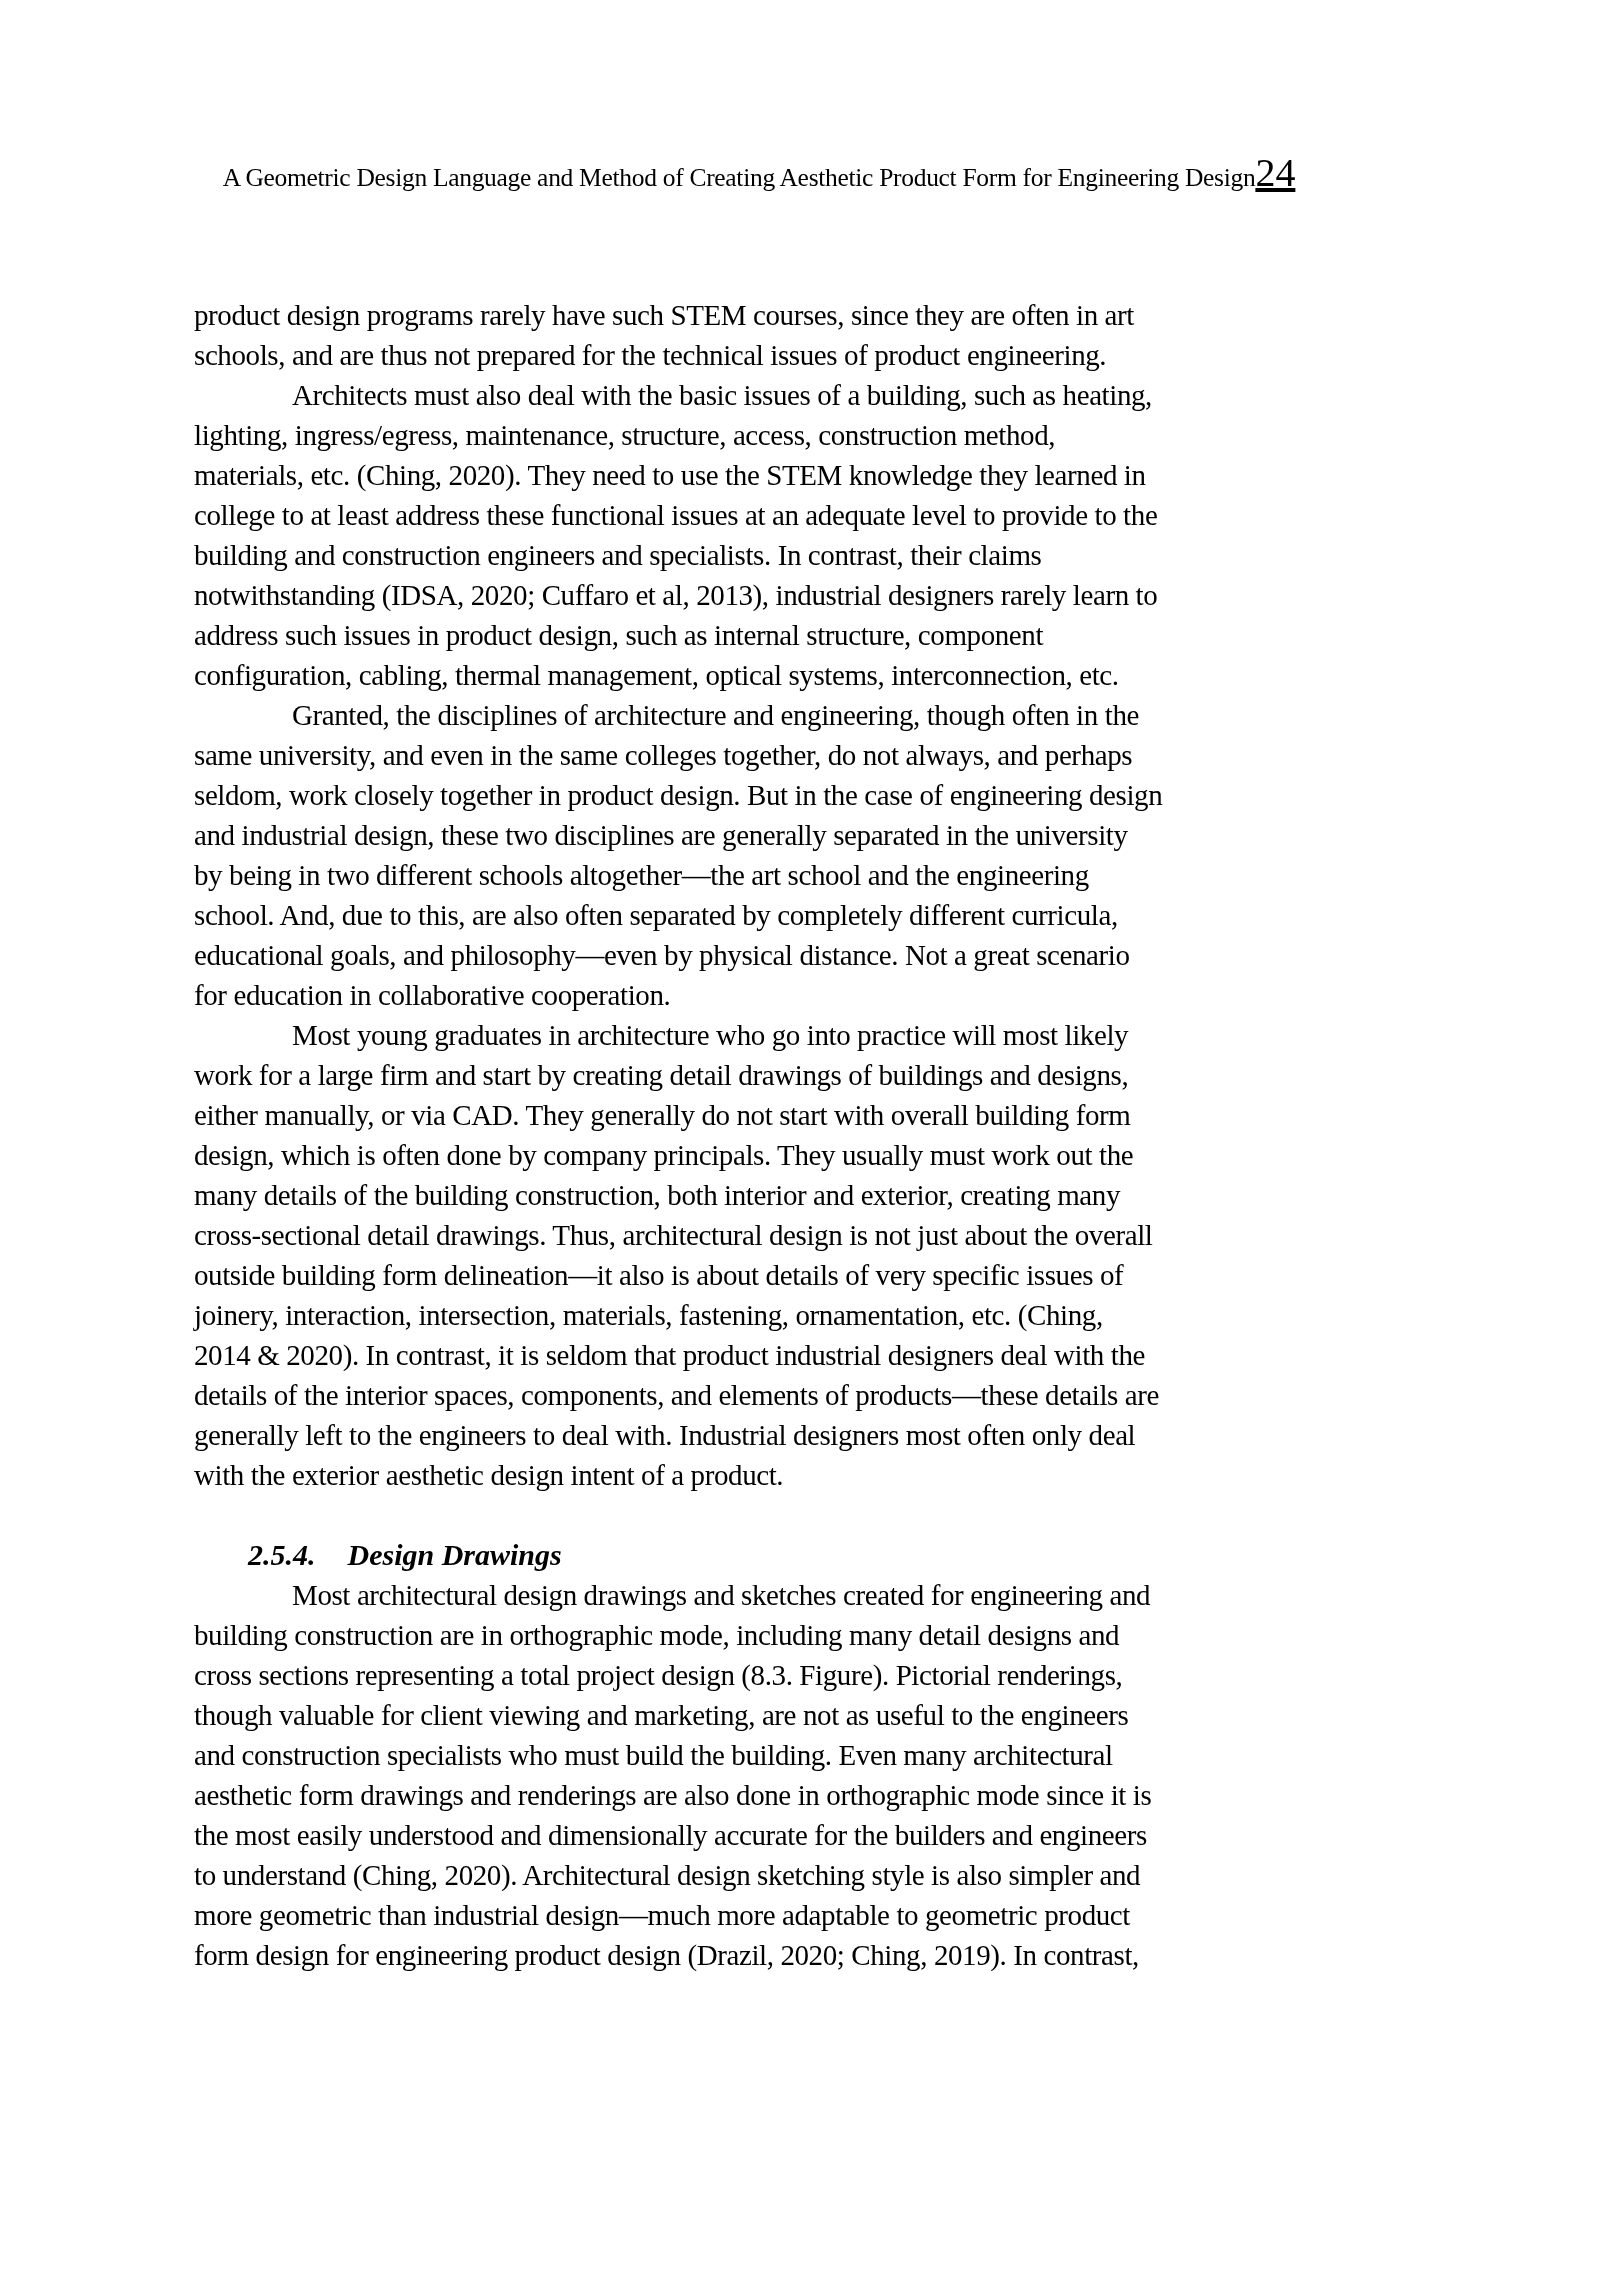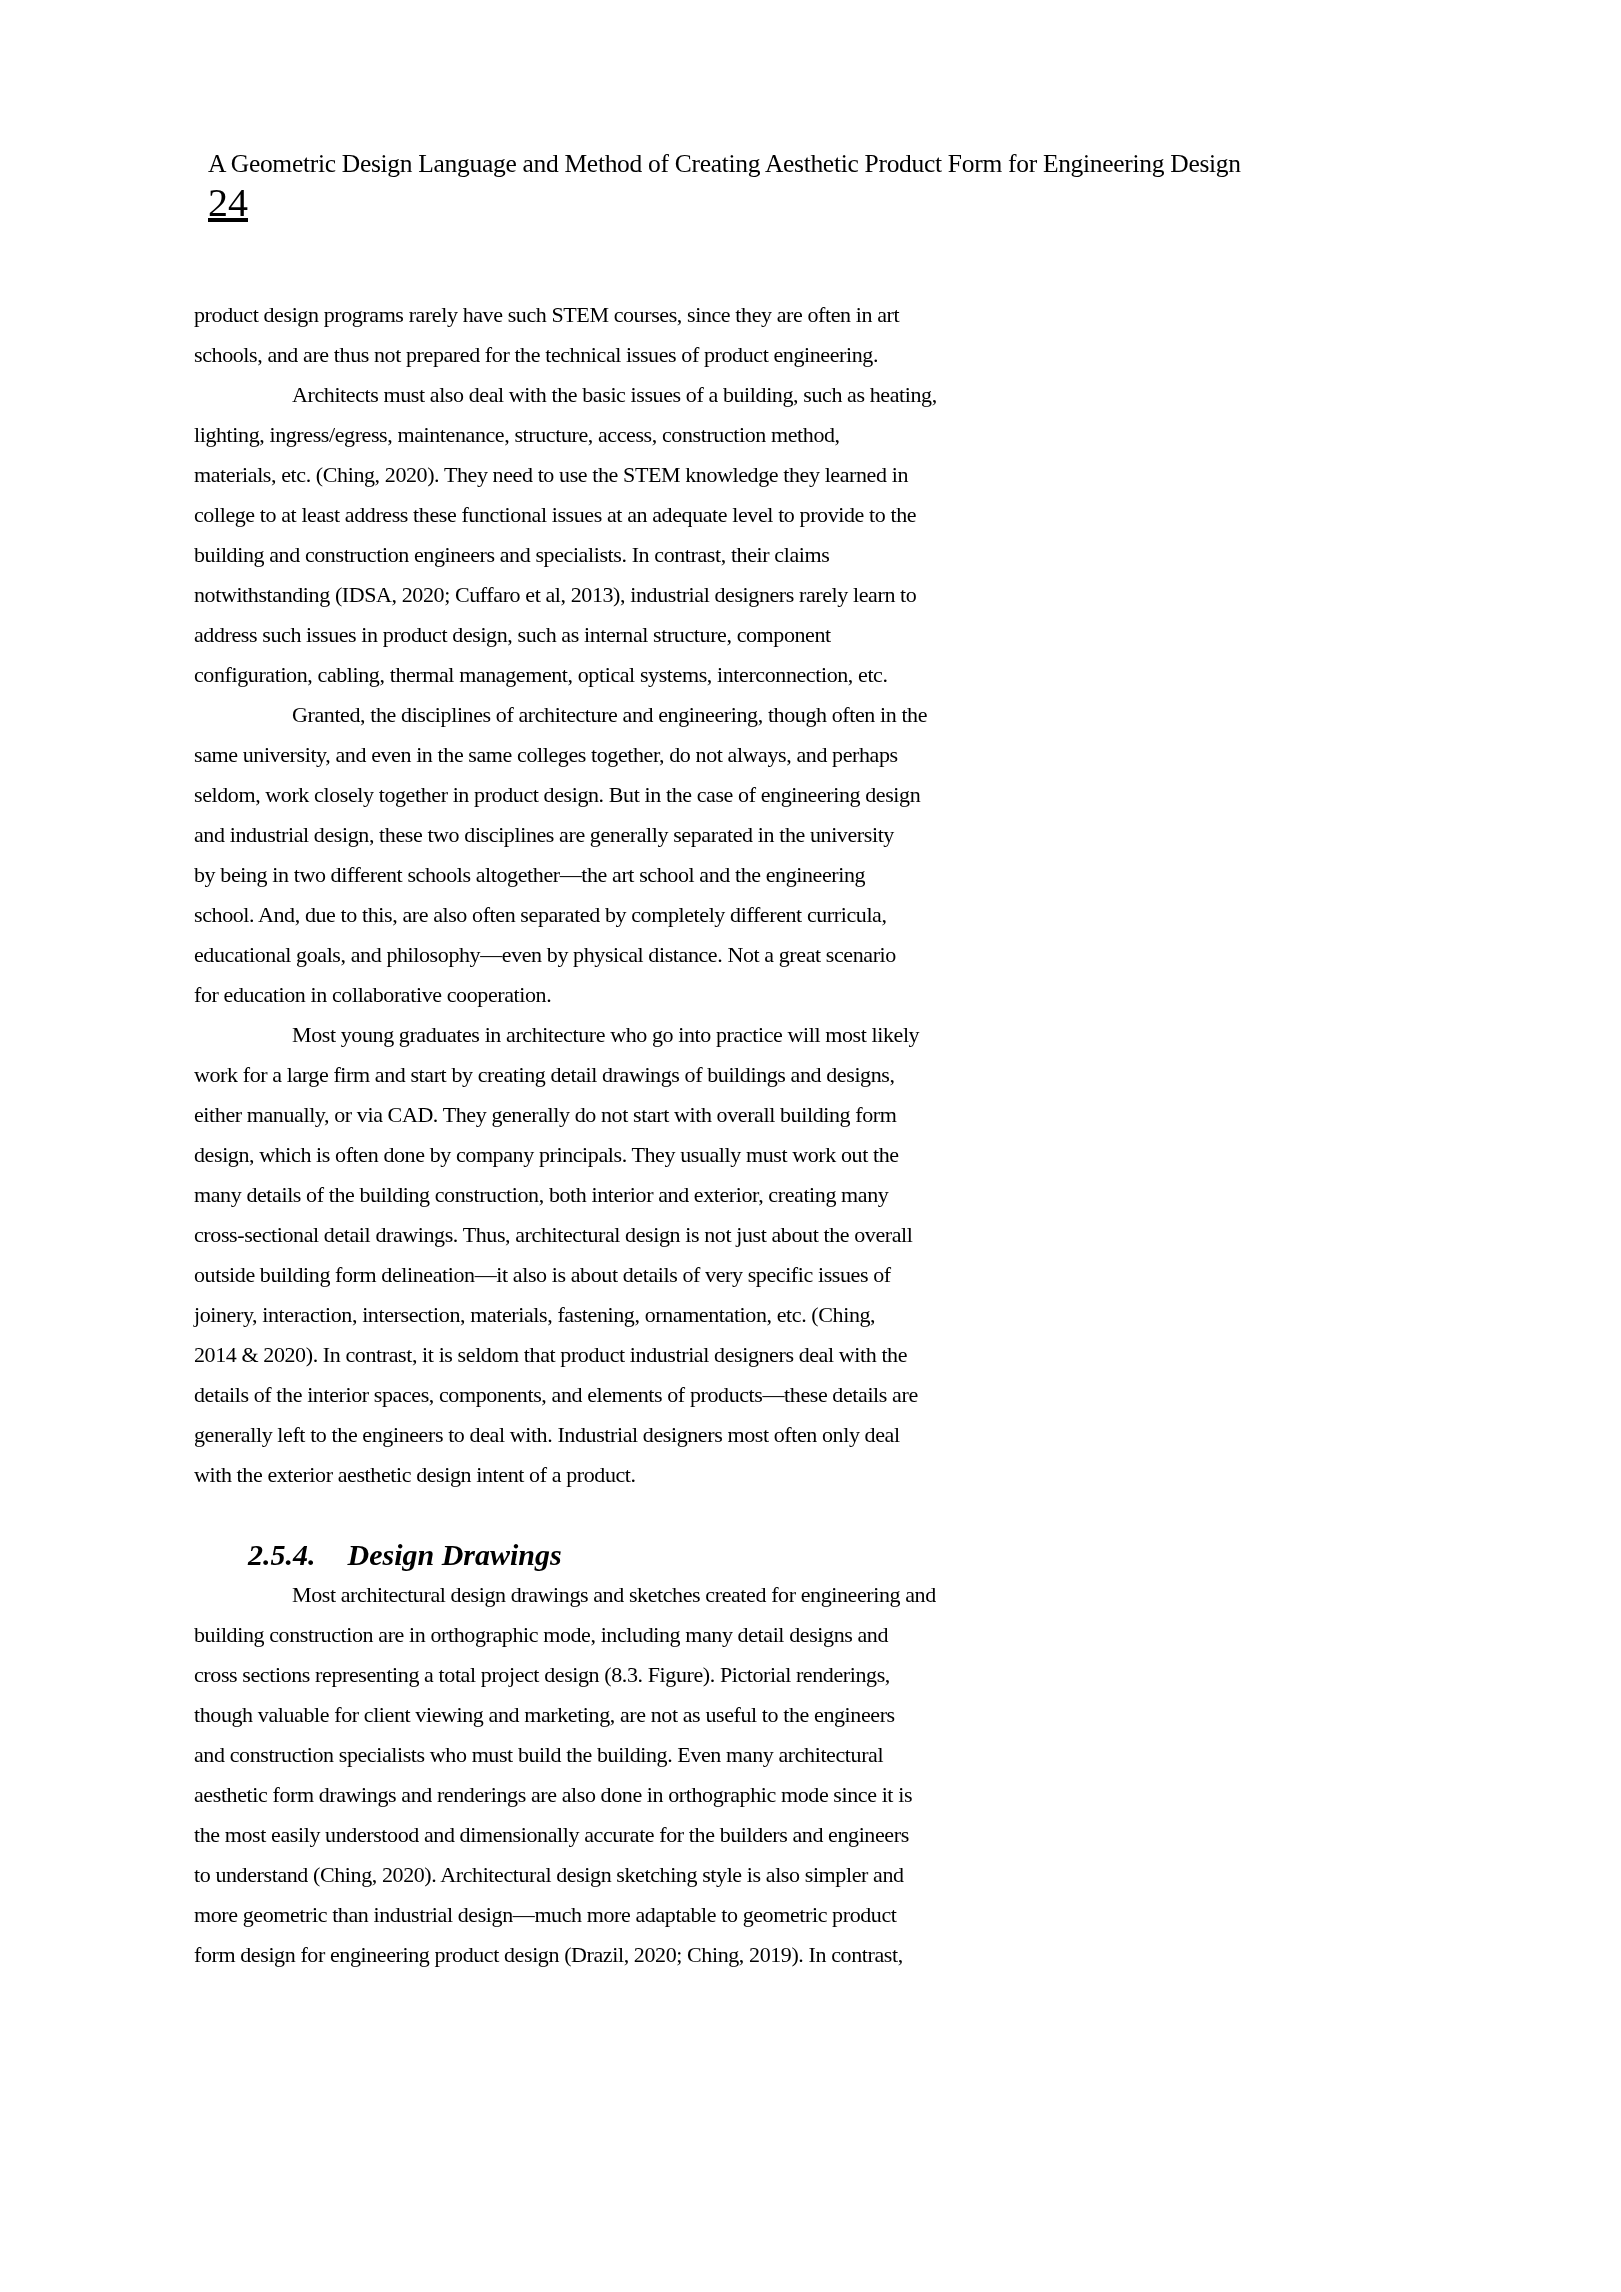--- a/index.html
+++ b/index.html
@@ -18,40 +18,39 @@
     margin: 0 auto;
   }
   .running-head {
     position: absolute;
     left: 208px;
     right: 311px;
     top: 149px;
     display: flex;
     justify-content: center;
     align-items: baseline;
-    flex-direction: column;
   }
   .running-head .rh-title {
     font-size: 25.5px;
     letter-spacing: -0.3px;
     white-space: nowrap;
   }
   .running-head .rh-page-number {
     font-size: 40px;
     text-decoration: underline;
   }
   .page-body {
     position: absolute;
     left: 194px;
     top: 295px;
     width: 1186px;
   }
   .par {
     margin: 0;
-    font-size: 22px;
+    font-size: 29px;
     line-height: 40px;
     letter-spacing: -0.4px;
     white-space: pre;      
     font-weight: normal;
   }
   .par.indent {
     text-indent: 98px;    
   }
   .sec-heading {
     margin: 40px 0 0 0;  

